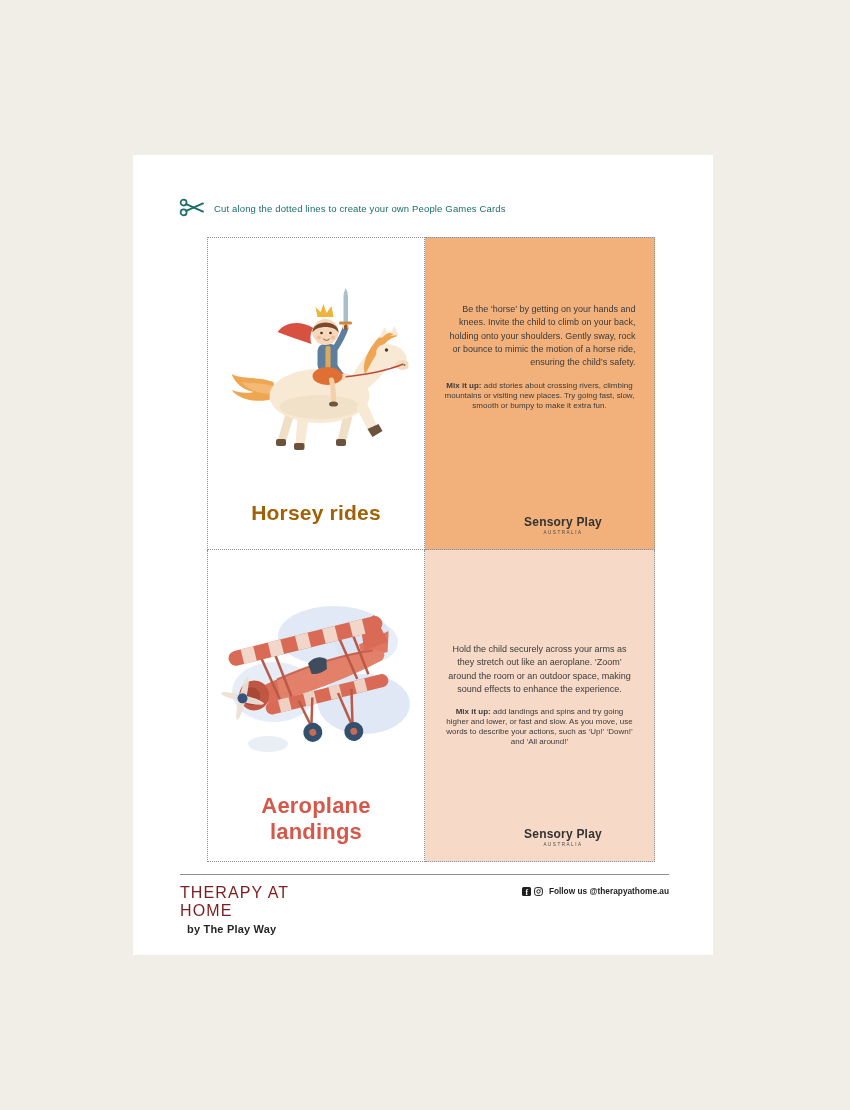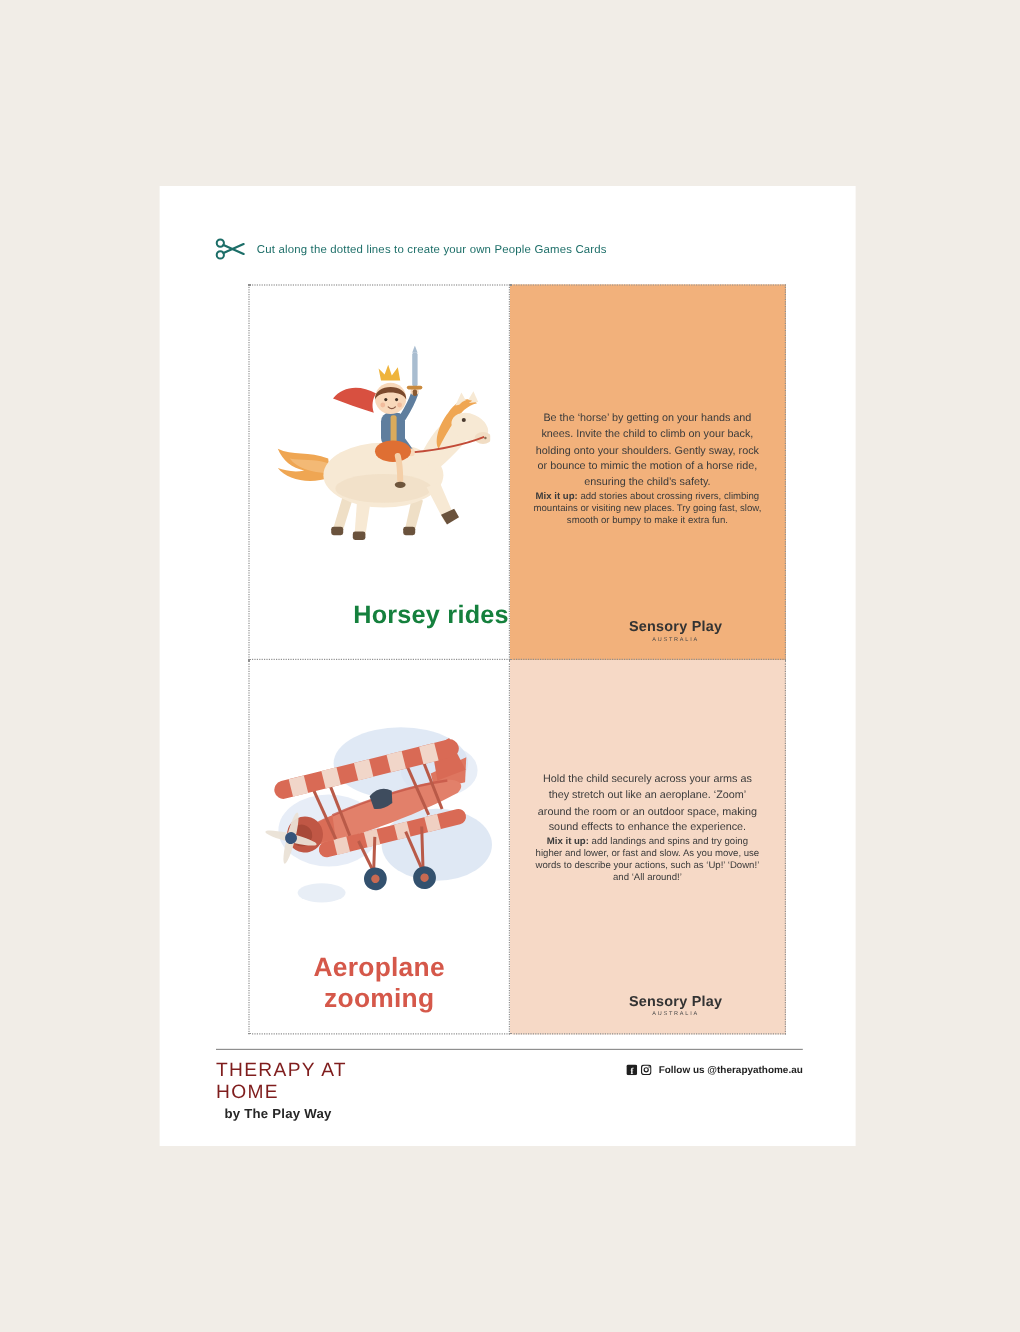--- a/index.html
+++ b/index.html
@@ -31,23 +31,23 @@
   .illus { position: absolute; left: 50%; transform: translateX(-50%); }
   .illus-horse { top: 50px; }
   .illus-plane { top: 34px; }
 
   .card-title { position: absolute; left: 0; right: 0; text-align: center; font-weight: bold; letter-spacing: .2px; }
   .title-1 { bottom: 24px; font-size: 21px; }
   .title-2 { bottom: 16px; font-size: 22px; line-height: 1.18; }
   .title-2 .twrap { width: 178px; margin: 0 auto; }
 
   .back .body { margin: 0 auto; font-size: 9px; line-height: 1.48; color: #3b3b3b; width: 192px; }
-  .row-1 .body { padding-top: 104px; }
+  .row-1 .body { padding-top: 65px; text-align: right; }
   .row-2 .body { padding-top: 93px; }
-  .back .mix { margin: 0 auto 0; font-size: 8px; line-height: 1.25; color: #3b3b3b; width: 190px; }
+  .back .mix { margin: 11px auto 0; font-size: 8px; line-height: 1.25; color: #3b3b3b; width: 190px; }
   .back .mix b { font-weight: bold; }
 
   .brandmark { position: absolute; left: 0; right: 0; bottom: 14px; margin-left: 47px; }
   .brand-name { font-size: 12px; font-weight: bold; color: #333333; letter-spacing: .2px; }
   .brand-sub  { font-size: 4.6px; letter-spacing: 1.5px; color: #4a4a4a; margin-top: 1px; }
 
   
   .footer-line { position: absolute; left: 47px; top: 719px; width: 489px; border-top: 1.5px solid #8f8f8f; }
   .footer { position: absolute; left: 47px; top: 729px; width: 489px; display: flex; align-items: flex-start; }
   .f-brand { width: 162px; }
@@ -132,21 +132,21 @@
             <circle cx="102" cy="44" r="13" fill="#F8D8BA"></circle>
             <path d="M89 45 C88 31 116 31 115 45 C112 37 92 37 89 45 Z" fill="#7B4A2E"></path>
             <path d="M94 29 L110 29 L108 18 L103 25 L100 16 L97 24 L92 19 Z" fill="#EFB43C"></path>
             <circle cx="98" cy="45" r="1.3" fill="#3F2F24"></circle>
             <circle cx="107" cy="45" r="1.3" fill="#3F2F24"></circle>
             <circle cx="95.5" cy="49.5" r="2" fill="#E89A78" opacity="0.45"></circle>
             <circle cx="109.5" cy="49.5" r="2" fill="#E89A78" opacity="0.45"></circle>
             <path d="M100 51 Q103 54 106 51" stroke="#8A5A44" stroke-width="1" fill="none" stroke-linecap="round"></path>
           </svg>
         </div>
-        <div class="card-title title-1" style="color: #15803d; text-align: right;">Horsey rides</div>
+        <div class="card-title title-1" style="color: #a16207;">Horsey rides</div>
       </div>
       <div class="cell back" style="background-color: rgb(242, 177, 123);">
         <p class="body">Be the ‘horse’ by getting on your hands and knees. Invite the child to climb on your back, holding onto your shoulders. Gently sway, rock or bounce to mimic the motion of a horse ride, ensuring the child’s safety.</p>
         <p class="mix"><b>Mix it up:</b> <span>add stories about crossing rivers, climbing mountains or visiting new places. Try going fast, slow, smooth or bumpy to make it extra fun.</span></p>
         <div class="brandmark">
           <div class="brand-name">Sensory Play</div>
           <div class="brand-sub">AUSTRALIA</div>
         </div>
       </div>
     </div>
@@ -201,21 +201,21 @@
               <circle cx="84" cy="146" r="9.5" fill="#33516E"></circle>
               <circle cx="84" cy="146" r="3.5" fill="#C96A52"></circle>
               <path d="M118 114 L124 150" stroke="#B95A48" stroke-width="2.5"></path>
               <path d="M132 113 L124 150" stroke="#B95A48" stroke-width="2.5"></path>
               <circle cx="124" cy="155" r="9.5" fill="#33516E"></circle>
               <circle cx="124" cy="155" r="3.5" fill="#C96A52"></circle>
             </g>
           </svg>
         </div>
         <div class="card-title title-2" style="color: rgb(213, 88, 74);">
-          <div class="twrap">Aeroplane zooming</div>
+          <div class="twrap">Aeroplane landings</div>
         </div>
       </div>
       <div class="cell back" style="background-color: rgb(246, 217, 198);">
         <p class="body">Hold the child securely across your arms as they stretch out like an aeroplane. ‘Zoom’ around the room or an outdoor space, making sound effects to enhance the experience.</p>
         <p class="mix"><b>Mix it up:</b> <span>add landings and spins and try going higher and lower, or fast and slow. As you move, use words to describe your actions, such as ‘Up!’ ‘Down!’ and ‘All around!’</span></p>
         <div class="brandmark">
           <div class="brand-name">Sensory Play</div>
           <div class="brand-sub">AUSTRALIA</div>
         </div>
       </div>

